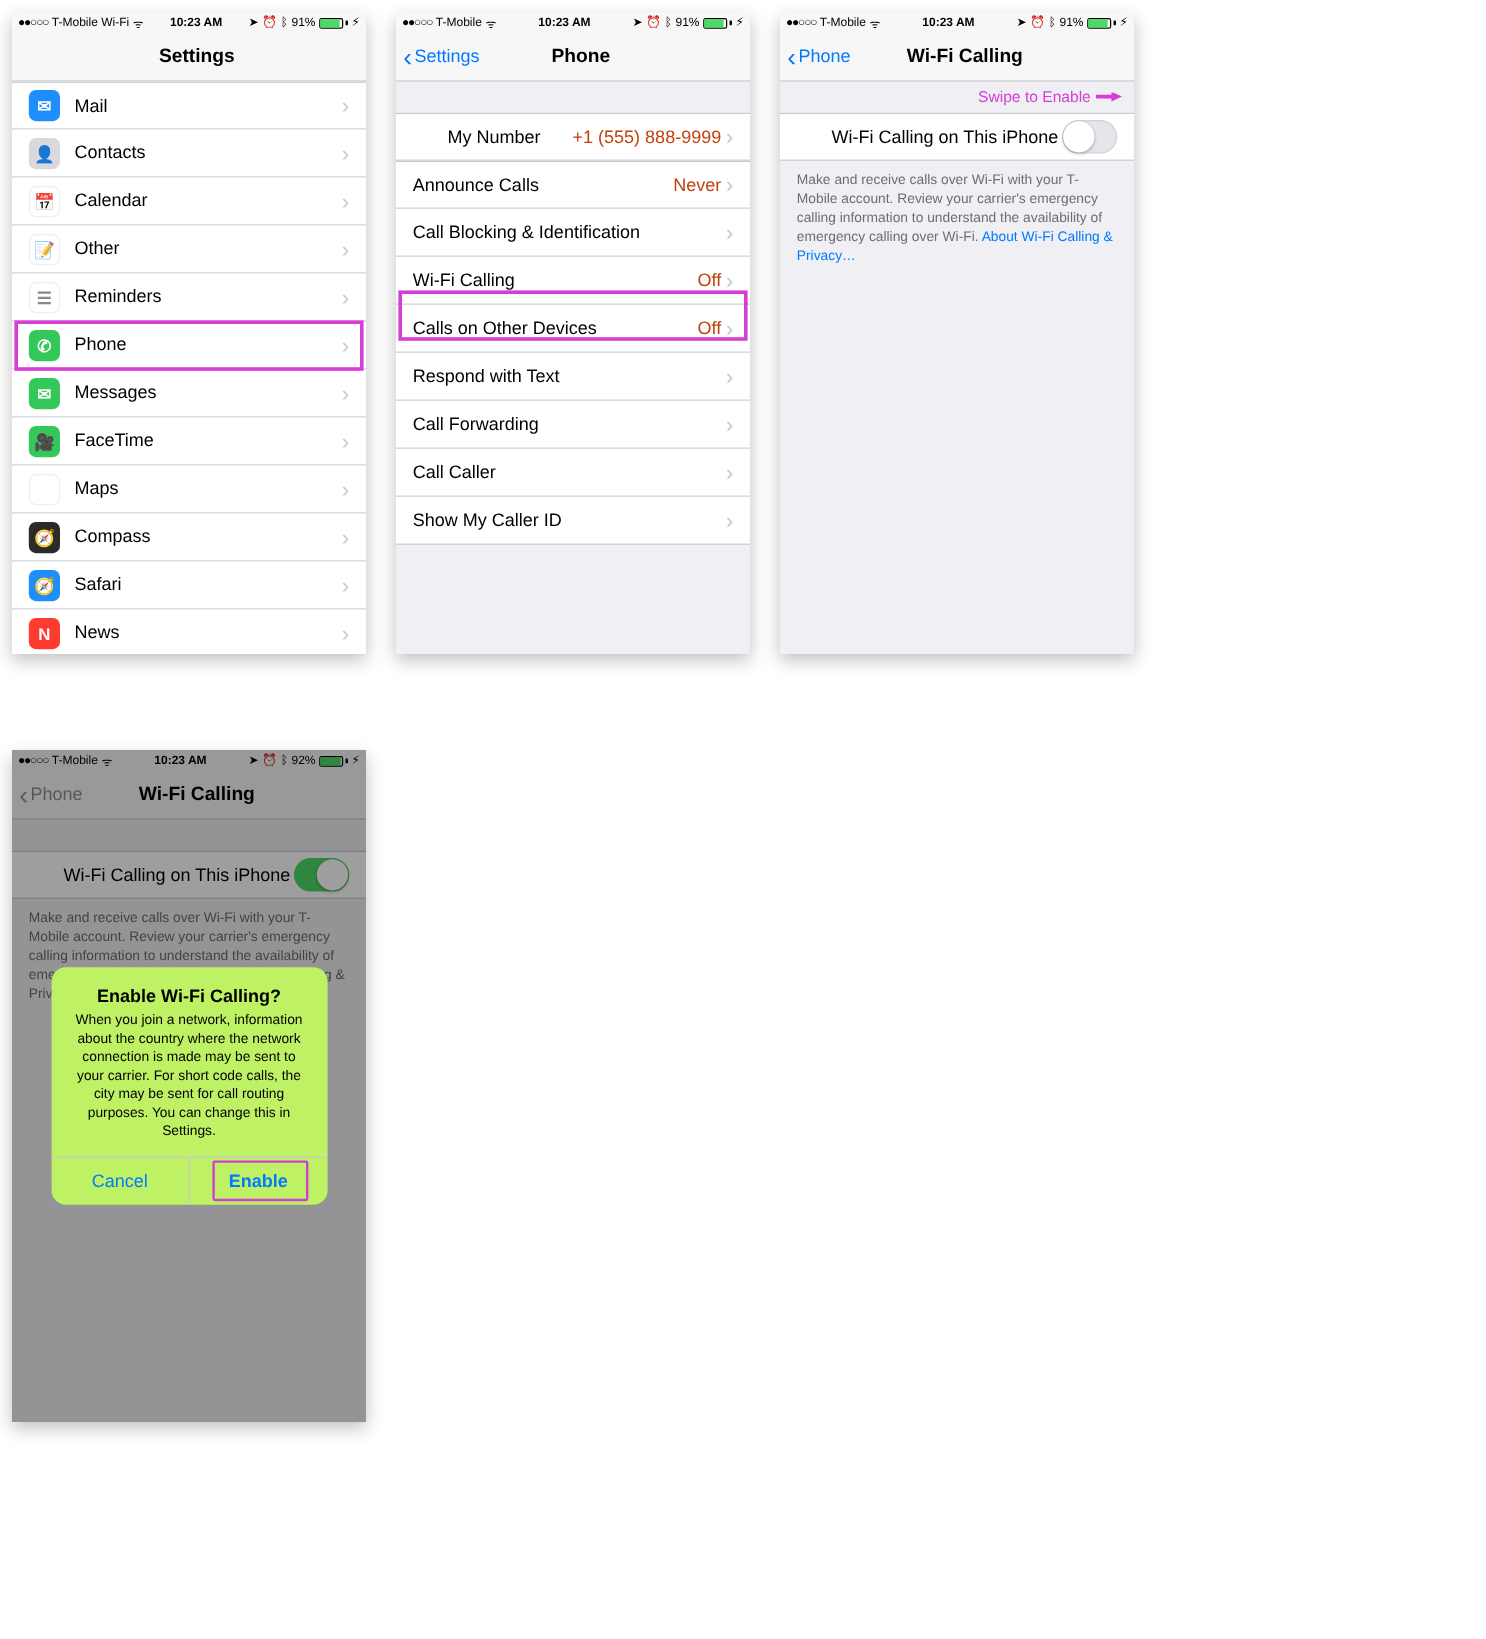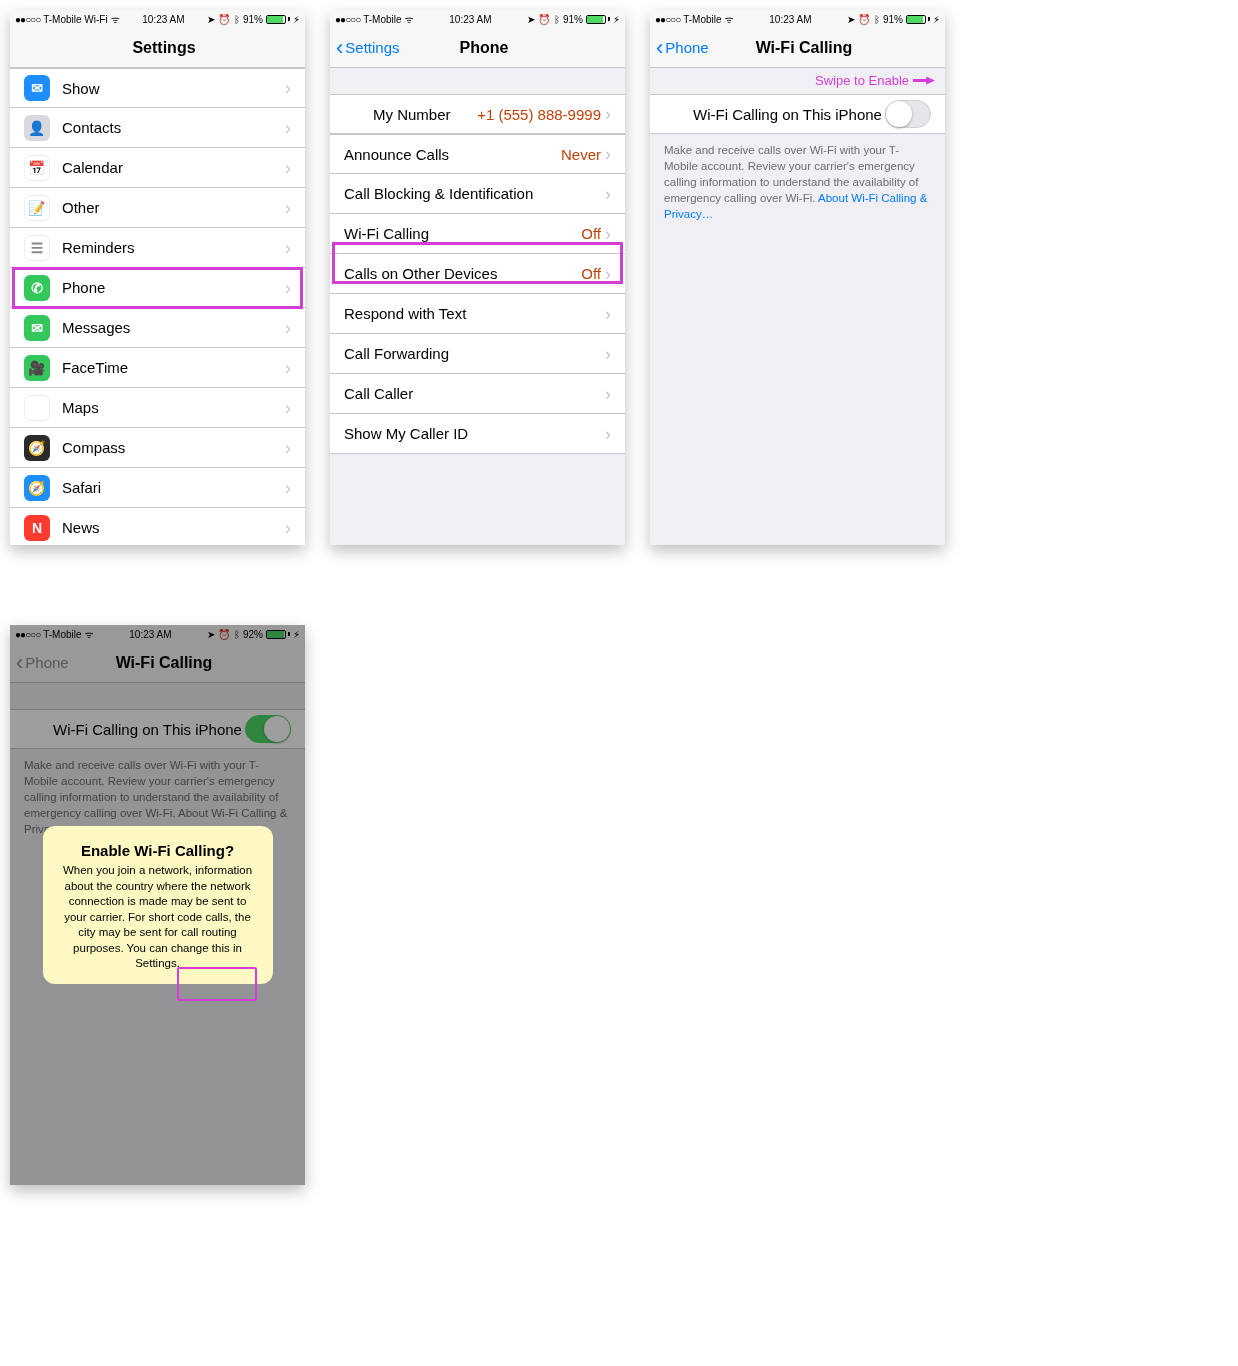--- a/index.html
+++ b/index.html
@@ -30,21 +30,21 @@
     height: 18px;
     font-size: 10px;
     display: flex;
     align-items: center;
     justify-content: space-between;
     padding: 0 5px;
     color: #000;
     background: #f7f7f7;
   }
   .status-left, .status-right { display: flex; align-items: center; gap: 3px; }
-  .status-center { font-weight: 400; }
+  .status-center { font-weight: 700; }
   .signal-dots { letter-spacing: -1px; }
   .battery { display:inline-flex; align-items:center; gap:2px;}
   .batt-body { width:20px; height:9px; border:1px solid #000; border-radius:2px; position:relative; }
   .batt-fill { position:absolute; left:0; top:0; bottom:0; width:91%; background:#4cd964; }
   .batt-tip { width:2px; height:4px; background:#000; border-radius:0 1px 1px 0;}
   .nav-bar {
     height: 40px;
     background: #f7f7f7;
     border-bottom: 1px solid #c8c7cc;
     display: flex;
@@ -98,21 +98,21 @@
   .switch.on .knob { left:auto; right:0; }
   .footer-text {
     font-size: 11.5px; color:#6d6d72; padding: 8px 14px; line-height:1.4;
   }
   .footer-text .link { color:#007aff; }
   .dim-overlay {
     position:absolute; inset:0; background:rgba(0,0,0,.38); z-index:6;
     display:flex; align-items:center; justify-content:center;
   }
   .alert {
-    width: 230px; background:#fef9c3; border-radius:12px; overflow:hidden;
+    width: 230px; background:#bef264; border-radius:12px; overflow:hidden;
   }
   .alert-body { padding: 16px 14px 12px; text-align:center;}
   .alert-title { font-size:15px; font-weight:600; margin-bottom:4px;}
   .alert-msg { font-size:11.5px; line-height:1.35; color:#000;}
   .alert-buttons { display:flex; border-top:0.5px solid #c7c7cc; }
   .alert-btn {
     flex:1; text-align:center; padding:11px 0; color:#007aff; font-size:15px;
   }
   .alert-btn + .alert-btn { border-left:0.5px solid #c7c7cc; font-weight:600;}
   .alert-enable-hl {
@@ -147,21 +147,21 @@
           </span>
       <span>⚡︎</span>
     </div>
   </div>
   <div class="nav-bar">
     <div class="nav-title">Settings</div>
   </div>
   <div class="content">
     <div class="row first">
           <div class="icon-wrap" style="background:#1f8efd">✉︎</div>
-          <div class="label">Show</div>
+          <div class="label">Mail</div>
           <span class="chevron">›</span>
         </div>
     <div class="row">
           <div class="icon-wrap" style="background:#d9d9dd;color:#666">👤</div>
           <div class="label">Contacts</div>
           <span class="chevron">›</span>
         </div>
     <div class="row">
           <div class="icon-wrap" style="background:#fff;border:1px solid #eee;color:#f33">📅</div>
           <div class="label">Calendar</div>
@@ -375,18 +375,22 @@
           </div>
     </div>
     <div class="footer-text">Make and receive calls over Wi-Fi with your T-Mobile account. Review your carrier's emergency calling information to understand the availability of emergency calling over Wi-Fi. About Wi-Fi Calling &amp; Privacy…</div>
   </div>
   <div class="dim-overlay">
     <div class="alert">
       <div class="alert-body">
         <div class="alert-title">Enable Wi-Fi Calling?</div>
         <div class="alert-msg">When you join a network, information about the country where the network connection is made may be sent to your carrier. For short code calls, the city may be sent for call routing purposes. You can change this in Settings.</div>
       </div>
+      <div class="alert-buttons">
+        <div class="alert-btn">Cancel</div>
+        <div class="alert-btn">Enable</div>
+      </div>
     </div>
   </div>
   <div class="alert-enable-hl" style="left:167px; top:342px;"></div>
 </div>
 
 </div>
 
 </body></html>

